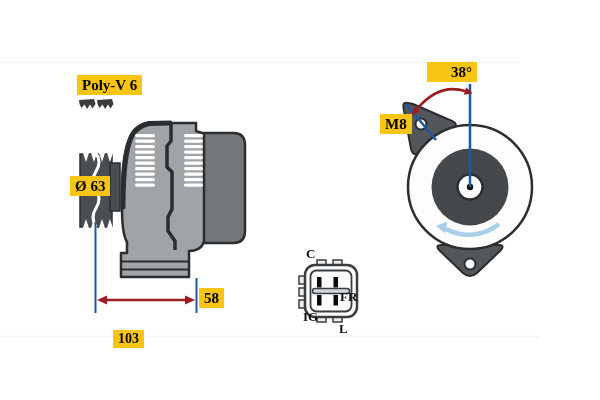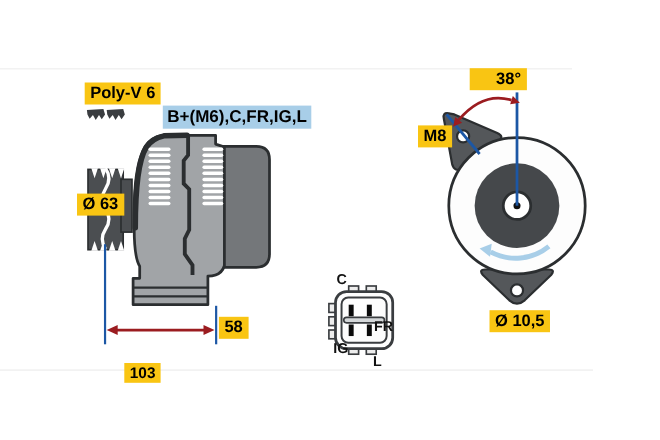--- a/index.html
+++ b/index.html
@@ -1,18 +1,18 @@
 <!DOCTYPE html>
 <html><head>
 <meta charset="utf-8">
 <style>
   html,body{margin:0;padding:0;background:#fff;}
   .canvas{
     position:relative;width:539px;height:400px;background:#ffffff;overflow:hidden;
-    font-family:Liberation Sans, sans-serif;
+    font-family:Liberation Serif, serif;
   }
   .canvas svg{position:absolute;left:0;top:0;}
   .lbl{
     position:absolute;background:#F9C513;color:#000;
     font-weight:bold;font-size:15px;line-height:20px;
     padding:0 5px;white-space:nowrap;
   }
   .lbl.blue{background:#A8CEE8;}
   .lbl.small{font-size:14px;line-height:18px;margin-top:24px;}
   .pin-lbl{
@@ -144,31 +144,29 @@
           <rect x="333.5" y="277" width="4.5" height="10.5"></rect>
         <rect x="317" y="295" width="4.5" height="10.5"></rect>
           <rect x="333.5" y="295" width="4.5" height="10.5"></rect>
       </g>
       <rect x="312.5" y="288.5" width="37" height="5" rx="2.5" fill="#D4D7D9" stroke="#3A3D40" stroke-width="1.5"></rect>
     </g>
   </svg>
 
   <div class="lbl" style="left:77px;top:75px;">Poly-V 6</div>
 
-  <div class="lbl blue" style="left:148px;top:96px;line-height:21px;font-size:15.5px;padding:0 4px;">B+(M6),C,FR,IG,L</div>
 
   <div class="lbl" style="left:38px;top:176px;margin-left:32px;">Ø 63</div>
 
   <div class="lbl" style="left:199px;top:257px;margin-top:31px;">58</div>
 
   <div class="lbl small" style="left:113px;top:306px;">103</div>
 
   <div class="lbl" style="left:427px;top:62px;padding-left:24px;">38°</div>
 
   <div class="lbl" style="left:380px;top:114px;">M8</div>
 
-  <div class="lbl" style="left:445px;top:282px;">Ø 10,5</div>
 
   <div class="pin-lbl" style="left:306px;top:247px;">C</div>
   <div class="pin-lbl" style="left:340px;top:246px;margin-top:44px;">FR</div>
   <div class="pin-lbl" style="left:303px;top:310px;">IG</div>
   <div class="pin-lbl" style="left:339px;top:322px;">L</div>
 </div>
 
 </body></html>

